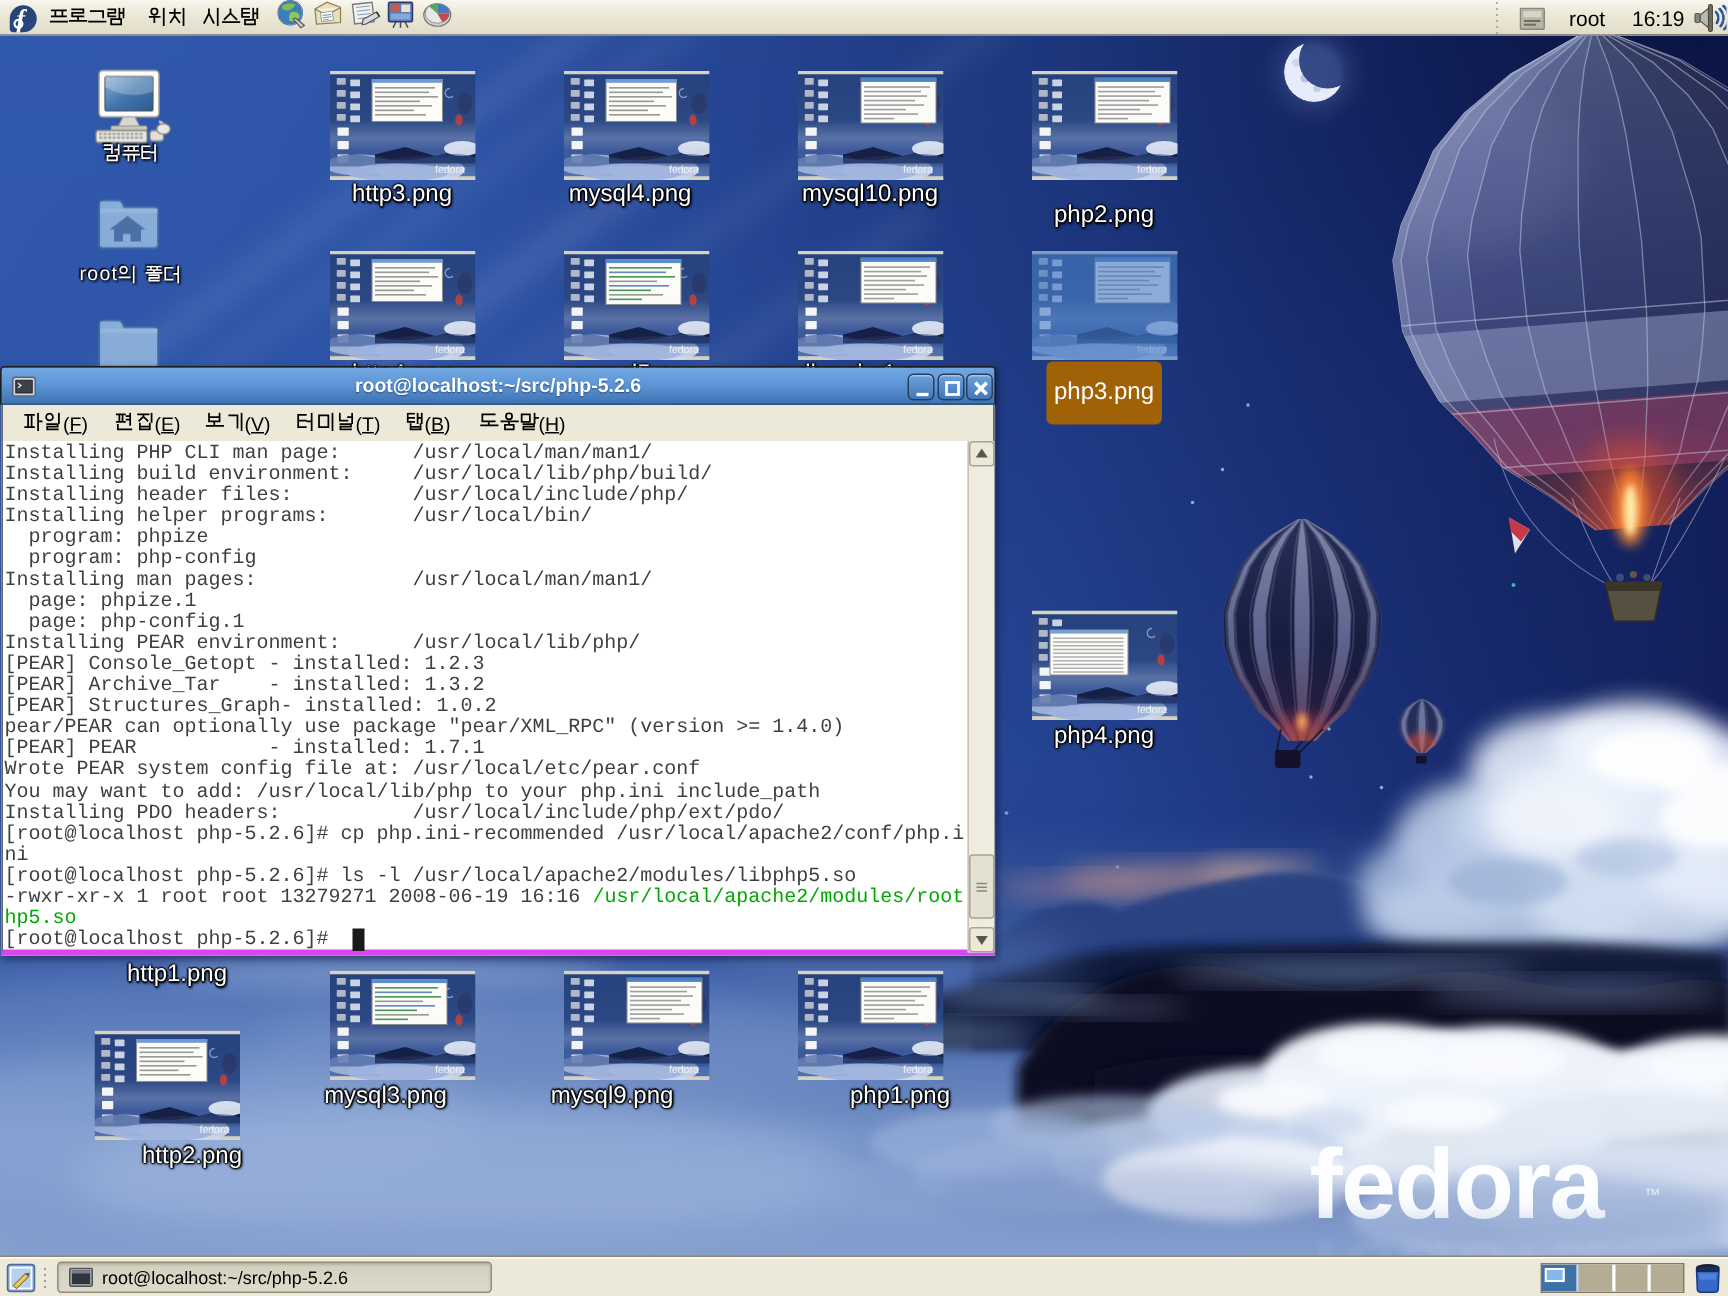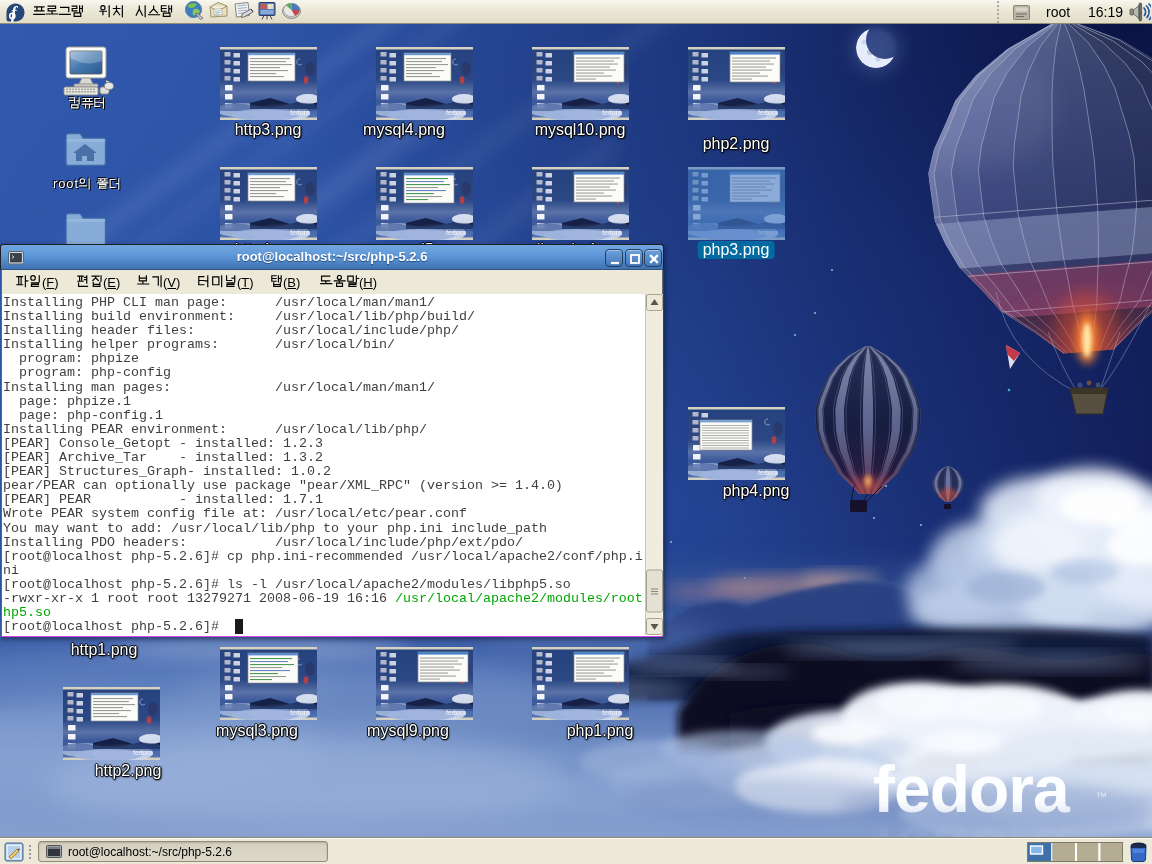--- a/index.html
+++ b/index.html
@@ -20,21 +20,21 @@
  background:linear-gradient(#72a7e0,#5e97d8 45%,#3e72b2);border:1px solid #1e1e1e;border-bottom:1px solid #30557f;
  border-radius:3px 3px 0 0}
 #tbar .title{position:absolute;left:0;right:0;top:4px;text-align:center;color:#fff;font-weight:bold;font-size:13px;
  text-shadow:0 1px 1px #234a78}
 .wbtn{position:absolute;top:4px;width:18px;height:18px;border:1px solid #243e5e;border-radius:4px;
  background:linear-gradient(#6ca2dd,#4377b7);box-shadow:inset 0 1px 0 rgba(255,255,255,.4)}
 .wbtn svg{position:absolute;left:0;top:0}
 #tmenu{position:absolute;left:1px;top:26px;width:662px;height:24px;background:#ece9d8;
  border-left:1px solid #666;border-right:1px solid #666;display:flex;align-items:center;color:#000}
 #tbody{position:absolute;left:1px;top:50px;width:662px;height:343px;background:#fff;
- border-left:1px solid #666;border-right:1px solid #666;border-bottom:1px solid #d946ef}
+ border-left:1px solid #666;border-right:1px solid #666;border-bottom:4px solid #d946ef}
 #tout{position:absolute;left:1px;top:2px;font-family:"Liberation Mono",monospace;font-size:13.34px;
  line-height:14.1px;color:#3f3f3f;white-space:pre}
 #tout .g{color:#00a800}
 #tscroll{position:absolute;right:0;top:0;width:17px;height:341px;background:#ece9d8;border-left:1px solid #c8c4b0}
 
 #taskbar{position:absolute;left:0;top:838px;width:1152px;height:26px;background:#ece9d8;
  border-top:1px solid #fdfcf8;box-shadow:0 -1px 0 #8d8870;z-index:50}
 #winbtn{position:absolute;left:38px;top:2px;width:290px;height:21px;border:1px solid #928d79;border-radius:3px;
  background:linear-gradient(#d4d0bf,#dedacb);box-shadow:inset 0 1px 2px rgba(0,0,0,.18);
  display:flex;align-items:center;font-size:12px;color:#000}
@@ -691,29 +691,29 @@
     </svg>
     <svg class="thumb" style="left:532px;top:647px" width="97" height="73" viewBox="0 0 97 73">
       <use href="#mini"></use>
       <use href="#mwin2"></use>
     </svg>
     <svg class="thumb" style="left:63px;top:687px" width="97" height="73" viewBox="0 0 97 73">
       <use href="#mini"></use>
       <use href="#mwin1"></use>
     </svg>
     <div class="dlabel" style="left:268px;top:121px;transform:translateX(-50%)">http3.png</div>
-    <div class="dlabel" style="left:404px;top:121px;transform:translateX(-50%)">mysql4.png</div>
+    <div class="dlabel" style="left:420px;top:121px;transform:translateX(-50%)">mysql4.png</div>
     <div class="dlabel" style="left:580px;top:121px;transform:translateX(-50%)">mysql10.png</div>
     <div class="dlabel" style="left:736px;top:135px;transform:translateX(-50%)">php2.png</div>
     <div class="dlabel" style="left:268px;top:241px;transform:translateX(-50%)">http4.png</div>
     <div class="dlabel" style="left:424px;top:241px;transform:translateX(-50%)">mysql5.png</div>
     <div class="dlabel" style="left:580px;top:241px;transform:translateX(-50%)">dbmake1.png</div>
-    <div class="dlabel" style="left:736px;top:241px;transform:translateX(-50%);background:#0369a1;border-radius:4px;padding:0 5px;text-shadow:none">php3.png</div>
-    <div class="dlabel" style="left:756px;top:482px;transform:translateX(-50%)">php4.png</div>
-    <div class="dlabel" style="left:104px;top:641px;transform:translateX(-50%)">http1.png</div>
+    <div class="dlabel" style="left:736px;top:241px;transform:translateX(-50%);background:#a16207;border-radius:4px;padding:12px 5px;text-shadow:none">php3.png</div>
+    <div class="dlabel" style="left:736px;top:482px;transform:translateX(-50%)">php4.png</div>
+    <div class="dlabel" style="left:118px;top:641px;transform:translateX(-50%)">http1.png</div>
     <div class="dlabel" style="left:257px;top:722px;transform:translateX(-50%)">mysql3.png</div>
     <div class="dlabel" style="left:408px;top:722px;transform:translateX(-50%)">mysql9.png</div>
     <div class="dlabel" style="left:600px;top:722px;transform:translateX(-50%)">php1.png</div>
     <div class="dlabel" style="left:128px;top:762px;transform:translateX(-50%)">http2.png</div>
     <div id="term">
       <div id="tbar">
         <svg class="abs" style="left:7px;top:5px" width="16" height="16" viewBox="0 0 16 16">
 <rect x="0.5" y="1.5" width="15" height="12.5" rx="1.5" fill="#cdd6e2" stroke="#5a6677" stroke-width="1"></rect>
 <rect x="2.5" y="3.5" width="11" height="8.5" fill="#3c4148" stroke="#222" stroke-width="0.6"></rect>
 <path d="M4 5.5 l2 1.5 l-2 1.5" stroke="#cfe" stroke-width="0.8" fill="none"></path>

